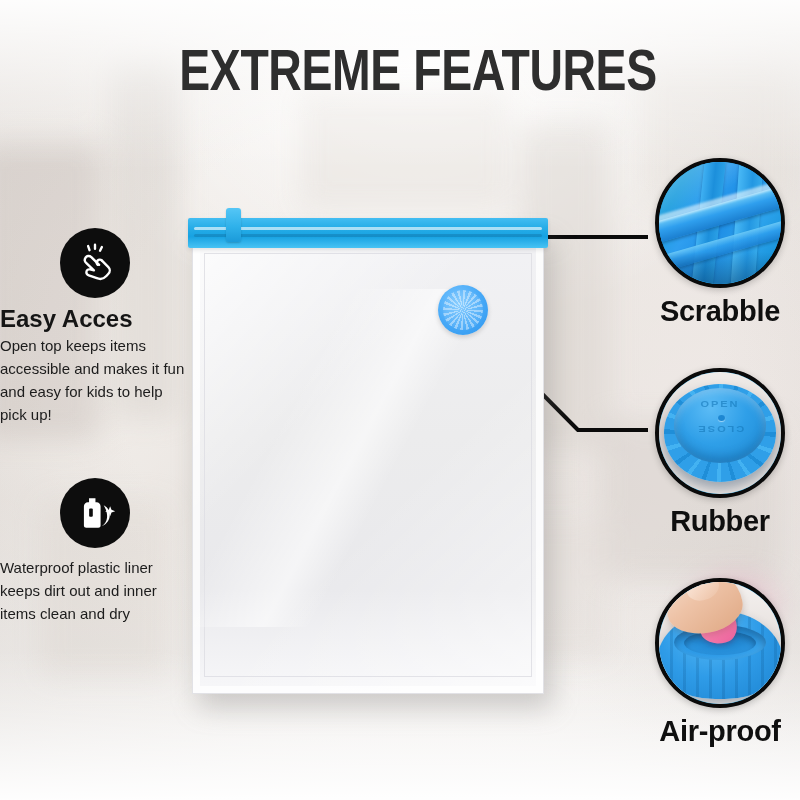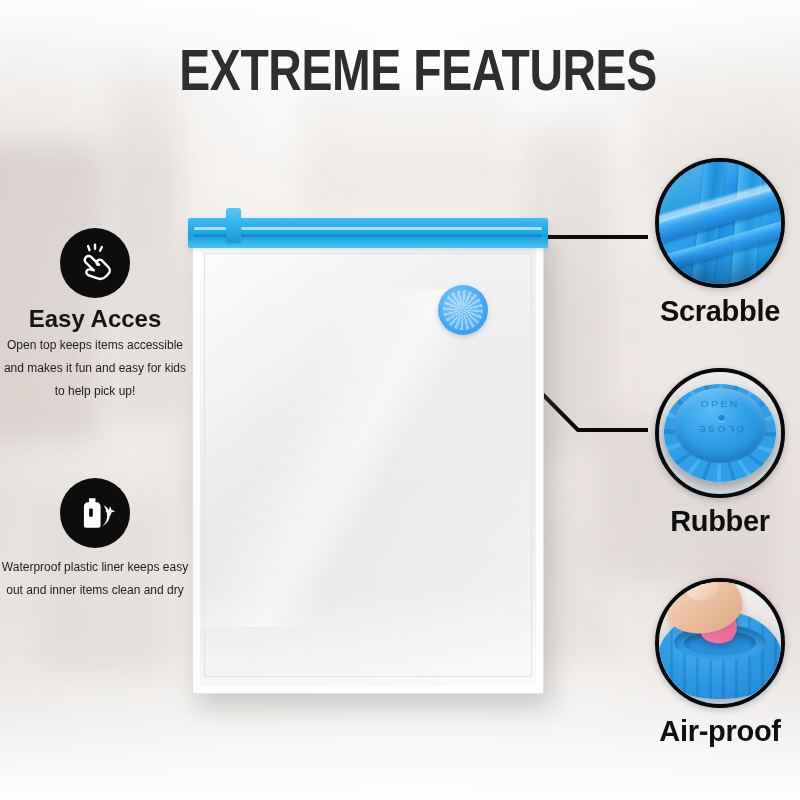--- a/index.html
+++ b/index.html
@@ -117,35 +117,35 @@
   }
   .bag-valve::after{
     content:"";position:absolute;left:5px;top:5px;right:5px;bottom:5px;
     border-radius:50%;
     background:
       repeating-conic-gradient(from 0deg, rgba(255,255,255,.40) 0deg 8deg, rgba(255,255,255,0) 8deg 18deg),
       radial-gradient(circle at 42% 36%, #8ed0ff 0%, #52aef8 70%);
   }
 
   
-  .feature{position:absolute;width:190px;text-align:center;}
+  .feature{position:absolute;width:190px;}
   .feat-1{left:0px;top:228px;}
   .feat-2{left:0px;top:478px;}
   .feat-icon{
     width:70px;height:70px;border-radius:50%;
     background:#0d0d0d;
     margin:0 auto 8px auto;
     display:flex;align-items:center;justify-content:center;
   }
   .feat-title{
     font-size:24px;font-weight:bold;color:#151515;
     line-height:26px;margin-bottom:2px;
   }
   .feat-text{
-    font-size:12px;color:#1c1c1c;line-height:23px;
+    font-size:15px;color:#1c1c1c;line-height:23px;
   }
 
   
   .leader-svg{position:absolute;left:0;top:0;width:800px;height:800px;pointer-events:none;}
 
   
   .callout{position:absolute;width:200px;text-align:center;}
   .co-1{left:620px;top:158px;}
   .co-2{left:620px;top:368px;}
   .co-3{left:620px;top:578px;}
@@ -337,21 +337,21 @@
         <g fill="#ffffff">
           <path d="M17.5 8 h7 v4.4 h1.2 c2.5 0 4.4 2 4.4 4.5 v20.6 c0 1.4-1.1 2.5-2.5 2.5 h-13.2
                    c-1.4 0-2.5-1.1-2.5-2.5 v-20.6 c0-2.5 1.9-4.5 4.4-4.5 h1.2 z"></path>
           <rect x="17.6" y="19" width="4" height="9" rx="1.1" fill="#0d0d0d"></rect>
           <path d="M40.5 16.5 l1.5 4 4 1.5 -4 1.5 -1.5 4 -1.5-4 -4-1.5 4-1.5 z"></path>
           <path d="M33.5 15.5 c6.5 3.2 8.6 11.4 4.6 17.6 c-1.6 2.5-4 4.3-6.6 5.2
                    c3.2-2.4 5.2-5.6 5.6-9.2 c0.5-4.6-1-9.2-3.6-13.6 z"></path>
         </g>
       </svg>
     </div>
-    <div class="feat-text">Waterproof plastic liner keeps easy out and inner items clean and dry</div>
+    <div class="feat-text">Waterproof plastic liner keeps dirt out and inner items clean and dry</div>
   </div>
 
   <div class="callout co-1">
     <div class="co-circle">
       <div class="photo-zip">
         <div class="zipbar zipbar-c"></div>
         <div class="zipbar zipbar-d"></div>
         <div class="zipbar zipbar-a"></div>
         <div class="ziphi"></div>
         <div class="zipbar zipbar-b"></div>

